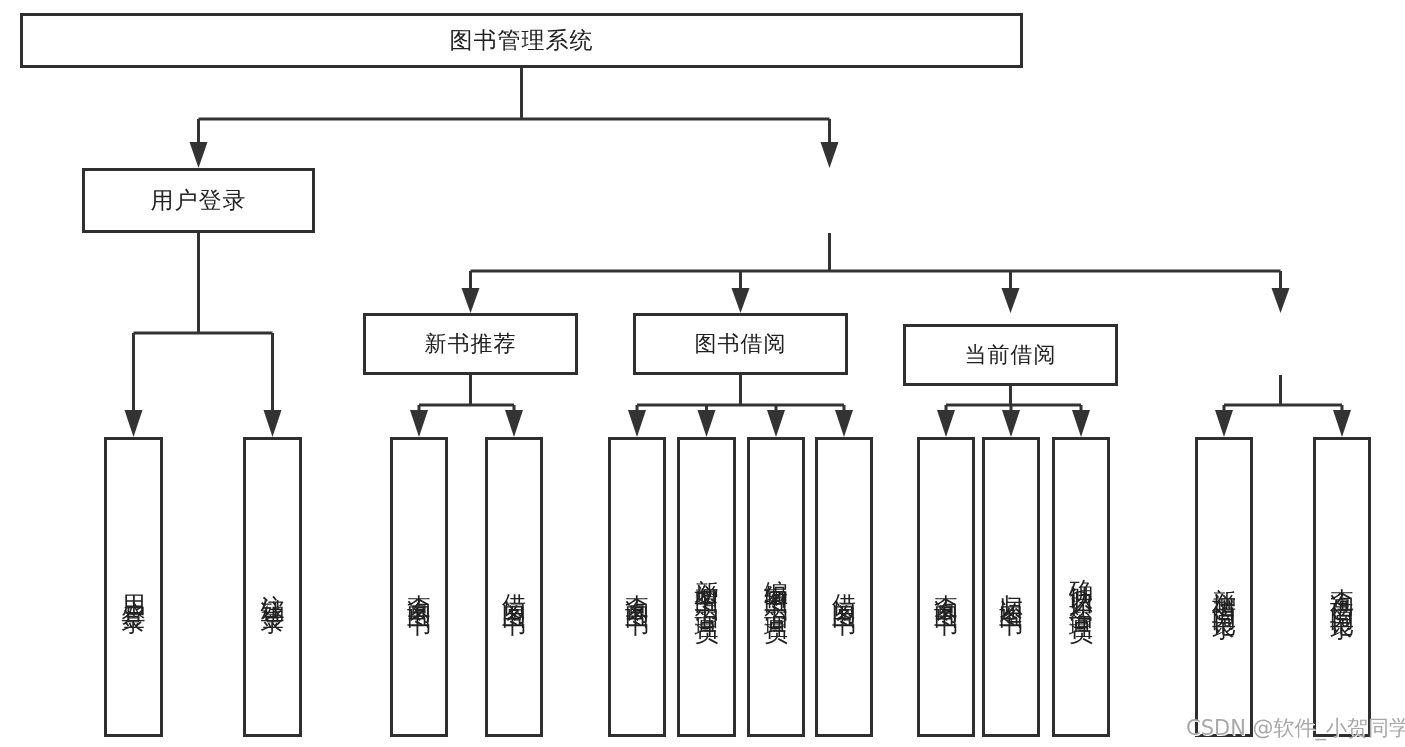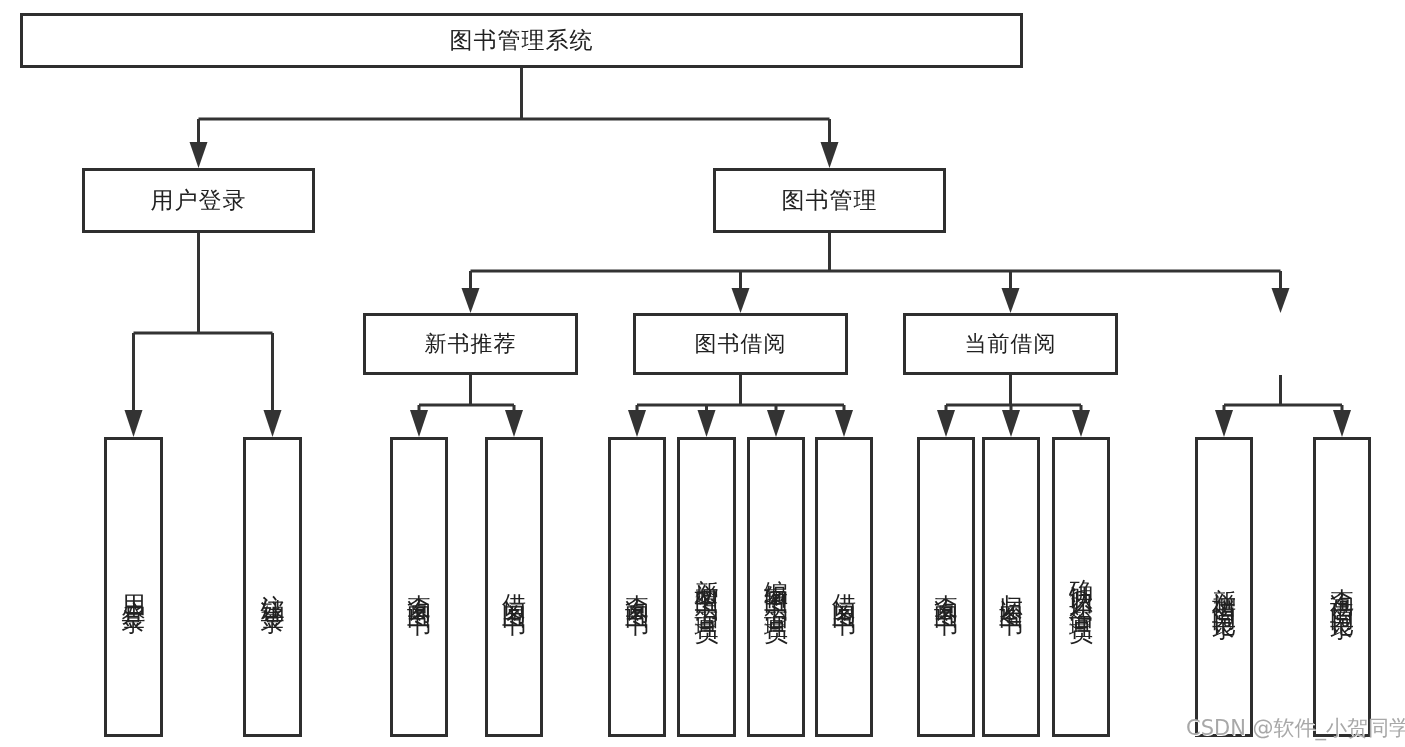--- a/index.html
+++ b/index.html
@@ -112,31 +112,28 @@
     </g>
   </svg>
 
   <div class="box" style="left:20px; top:13px; width:1003px; height:55px;">
     <span class="hlabel">图书管理系统</span>
   </div>
 
   <div class="box" style="left:82px; top:168px; width:233px; height:65px;">
     <span class="hlabel">用户登录</span>
   </div>
-  <div class="box" style="left:713px; top:168px; width:233px; height:65px;">
-    <span class="hlabel">图书管理</span>
-  </div>
 
   <div class="box l3" style="left:633px; top:313px; width:215px; height:62px;">
     <span class="hlabel">图书借阅</span>
   </div>
   <div class="box l3" style="left:363px; top:313px; width:215px; height:62px;">
     <span class="hlabel">新书推荐</span>
   </div>
-  <div class="box l3" style="left:903px; top:313px; width:215px; height:62px;">
+  <div class="box l3" style="left:903px; top:324px; width:215px; height:62px;">
     <span class="hlabel">当前借阅</span>
   </div>
 
   <div class="box" style="left:104px; top:437px; width:59px; height:300px;">
     <span class="vtext">用户登录</span>
   </div>
   <div class="box" style="left:243px; top:437px; width:59px; height:300px;">
     <span class="vtext">注销登录</span>
   </div>
 

